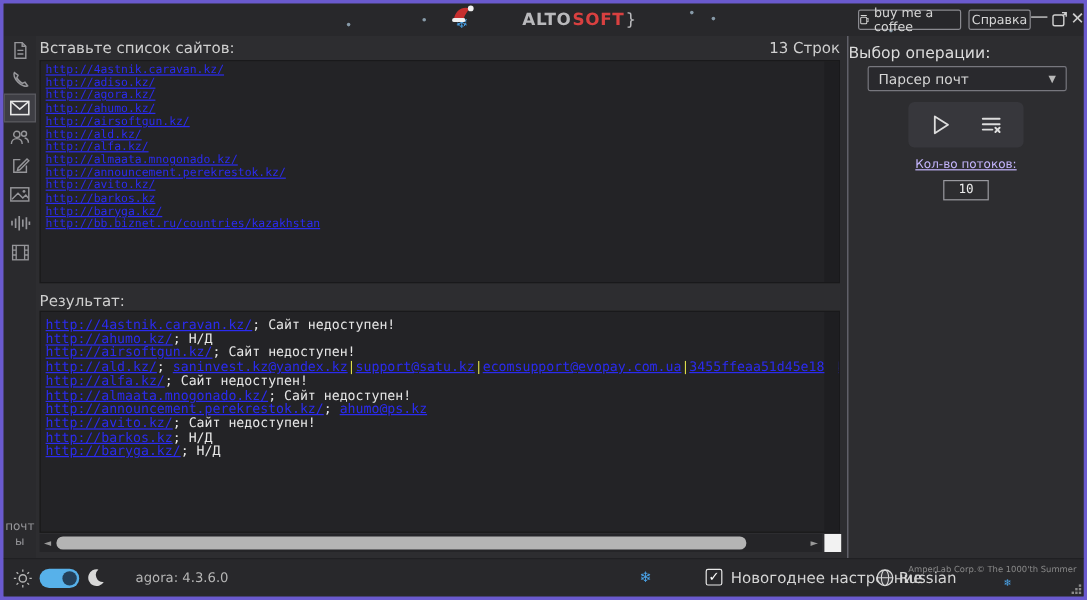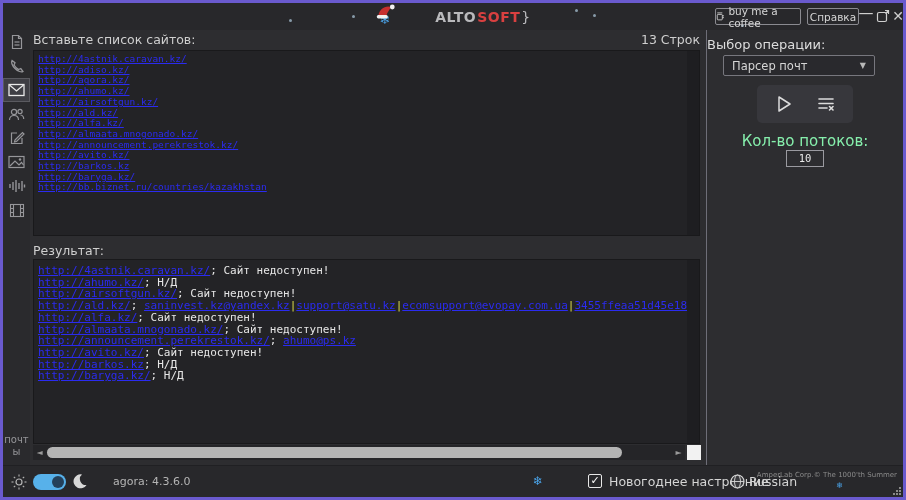--- a/index.html
+++ b/index.html
@@ -57,27 +57,27 @@
   .result-line .pipe { color:#dede4a; }
   
   #hscroll { position:absolute; left:3px; top:415px; width:652px; height:15px; background:#252528; display:flex; align-items:center; }
   .scroll-arrow { width:13px; height:15px; color:#9a9a9a; font-size:8px; display:flex; align-items:center; justify-content:center; }
   #hscroll-track { position:relative; flex:1; height:15px; }
   #hscroll-thumb { position:absolute; left:1px; top:2px; width:575px; height:11px; background:#b4b4b4; border-radius:6px; }
   #scroll-corner { position:absolute; left:657px; top:415px; width:14px; height:15px; background:#f2f2f2; }
   
   #rightpanel { position:absolute; right:0; top:27px; width:197px; bottom:32px; border-left:1px solid #6e6e78; background:#2d2d30; }
   #op-label { position:absolute; top:7px; left:0; right:0; text-align:left; font-size:13px; color:#dcdcdc; }
-  #op-select { position:absolute; top:25px; left:16px; width:152px; height:21px; background:#29292d; border:1px solid #77777e;
+  #op-select { position:absolute; top:25px; left:16px; width:166px; height:21px; background:#29292d; border:1px solid #77777e;
                border-radius:2px; display:flex; align-items:center; padding:0 8px; font-size:11.5px; color:#d6d6d6; }
   #op-select .caret { margin-left:auto; font-size:8px; color:#b8b8b8; }
   #action-group { position:absolute; top:55px; left:50%; transform:translateX(-50%); width:96px; height:38px;
                   background:#37373c; border-radius:5px; display:flex; align-items:center; justify-content:center; gap:16px; }
   .icon-btn { width:26px; height:26px; display:flex; align-items:center; justify-content:center; }
-  #threads-label { position:absolute; top:102px; left:0; right:0; text-align:center; font-size:15px; color:#86efac; }
+  #threads-label { position:absolute; top:102px; left:0; right:0; text-align:center; font-size:10px; color:#c4b5fd;text-decoration:underline; }
   #threads-input { position:absolute; top:120px; left:50%; transform:translateX(-50%); width:38px; height:17px;
                    border:1px solid #9a9aa0; background:transparent; text-align:center; color:#eaeaea;
                    font-family:"DejaVu Sans Mono",monospace; font-size:10.5px; line-height:15px; }
   
   #bottombar { position:absolute; left:0; right:0; bottom:0; height:32px; background:#28282b; border-top:1px solid #202023; }
   #sun-icon { position:absolute; left:8px; top:8px; }
   #theme-toggle { position:absolute; left:30px; top:8px; width:33px; height:16px; border-radius:8px; background:#57b1ea; }
   #theme-toggle .knob { position:absolute; right:2px; top:2px; width:12px; height:12px; border-radius:50%; background:#24405a; }
   #moon-icon { position:absolute; left:68px; top:7px; }
   #build-label { position:absolute; left:110px; top:9px; font-size:11px; color:#b5b5b5; }

